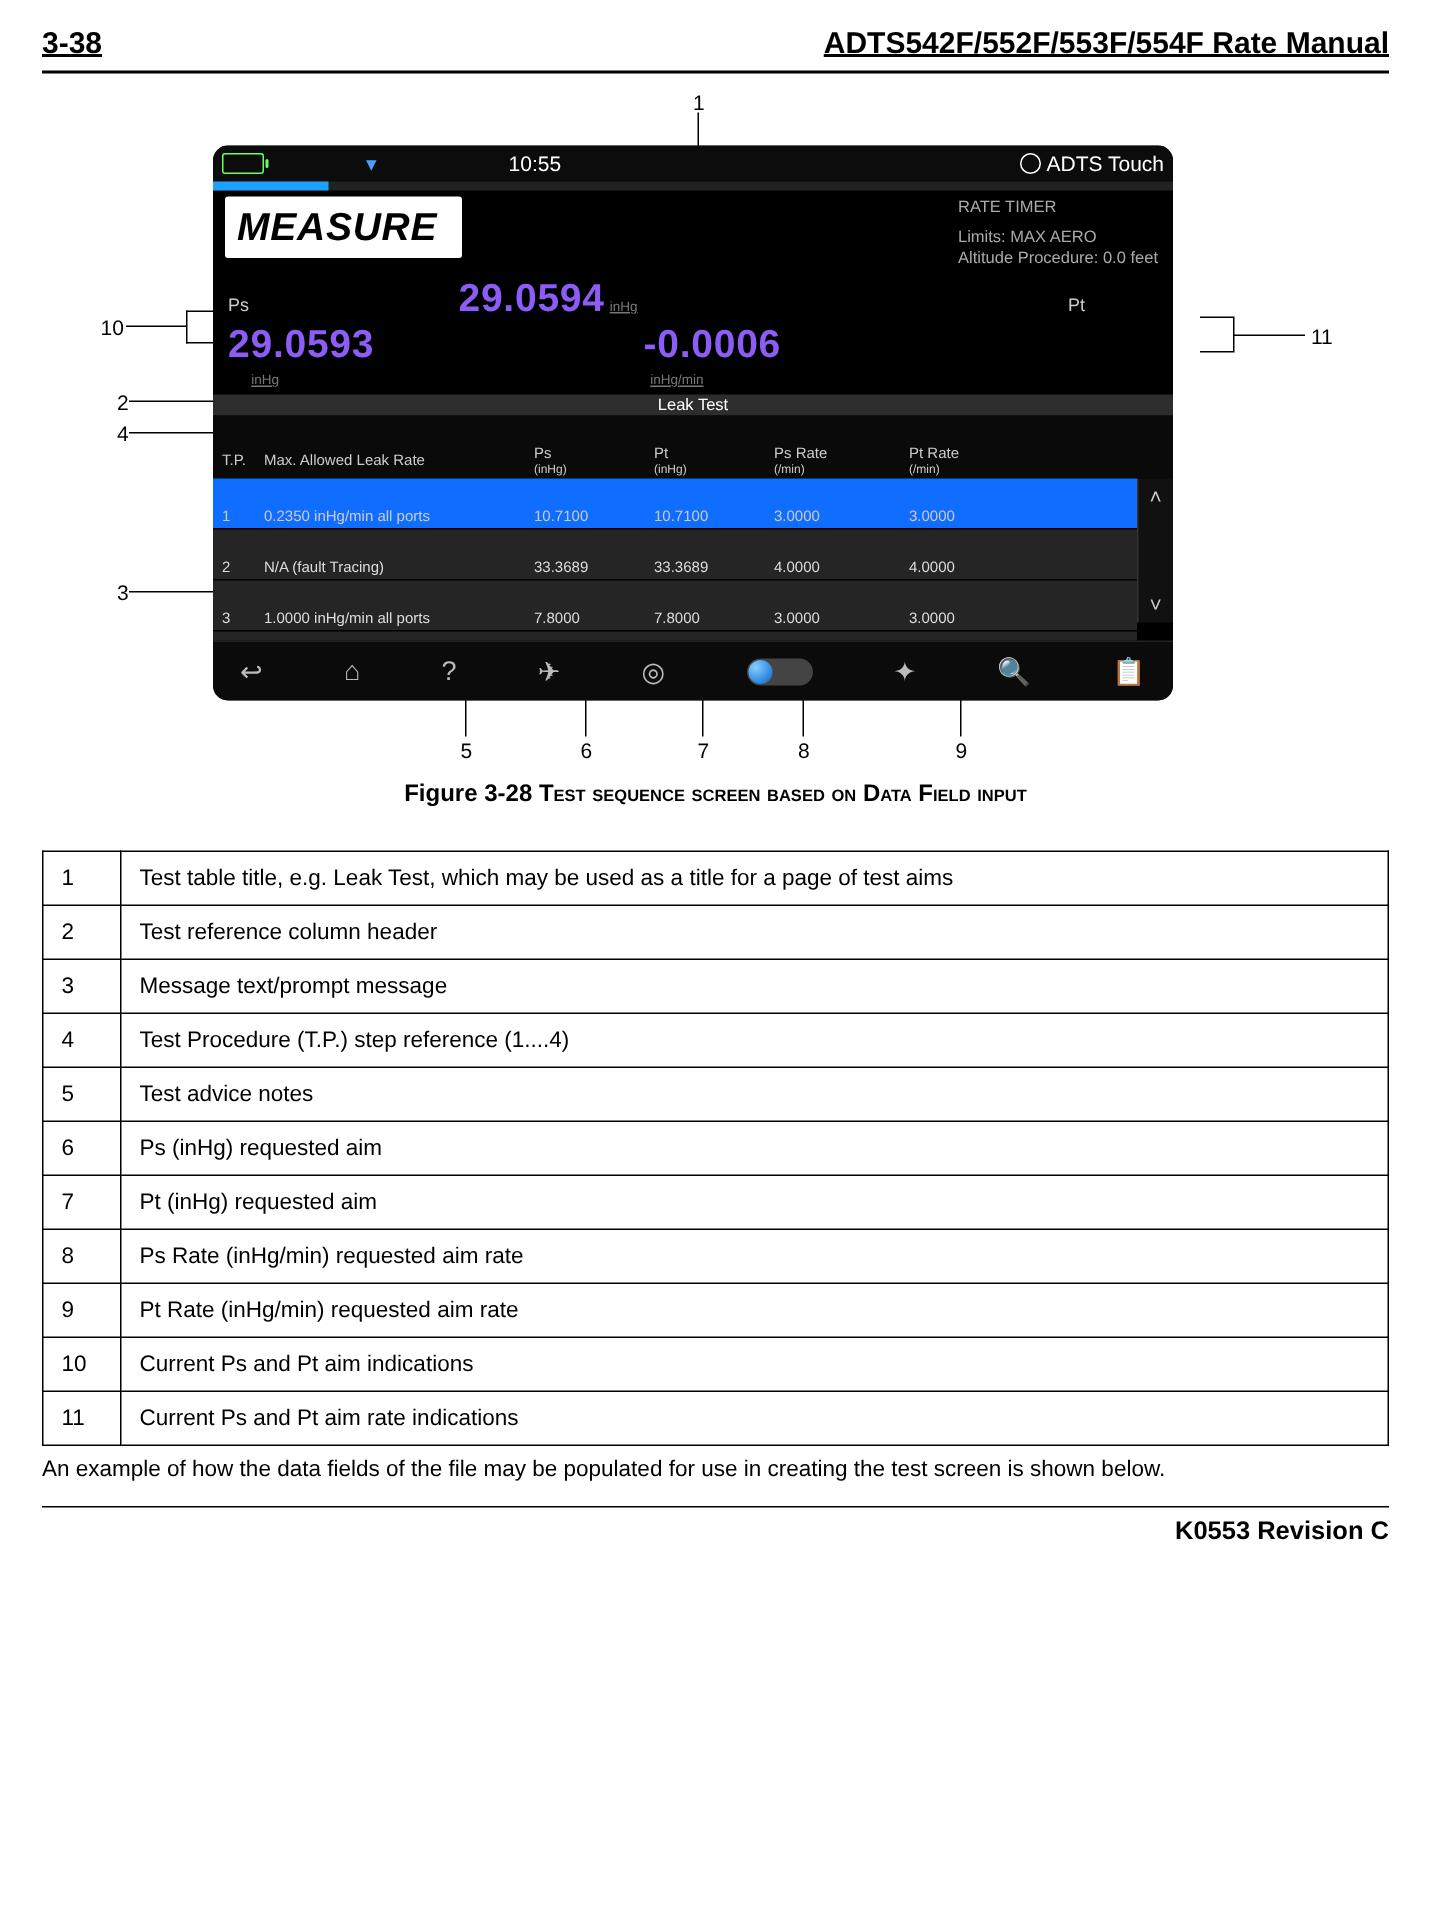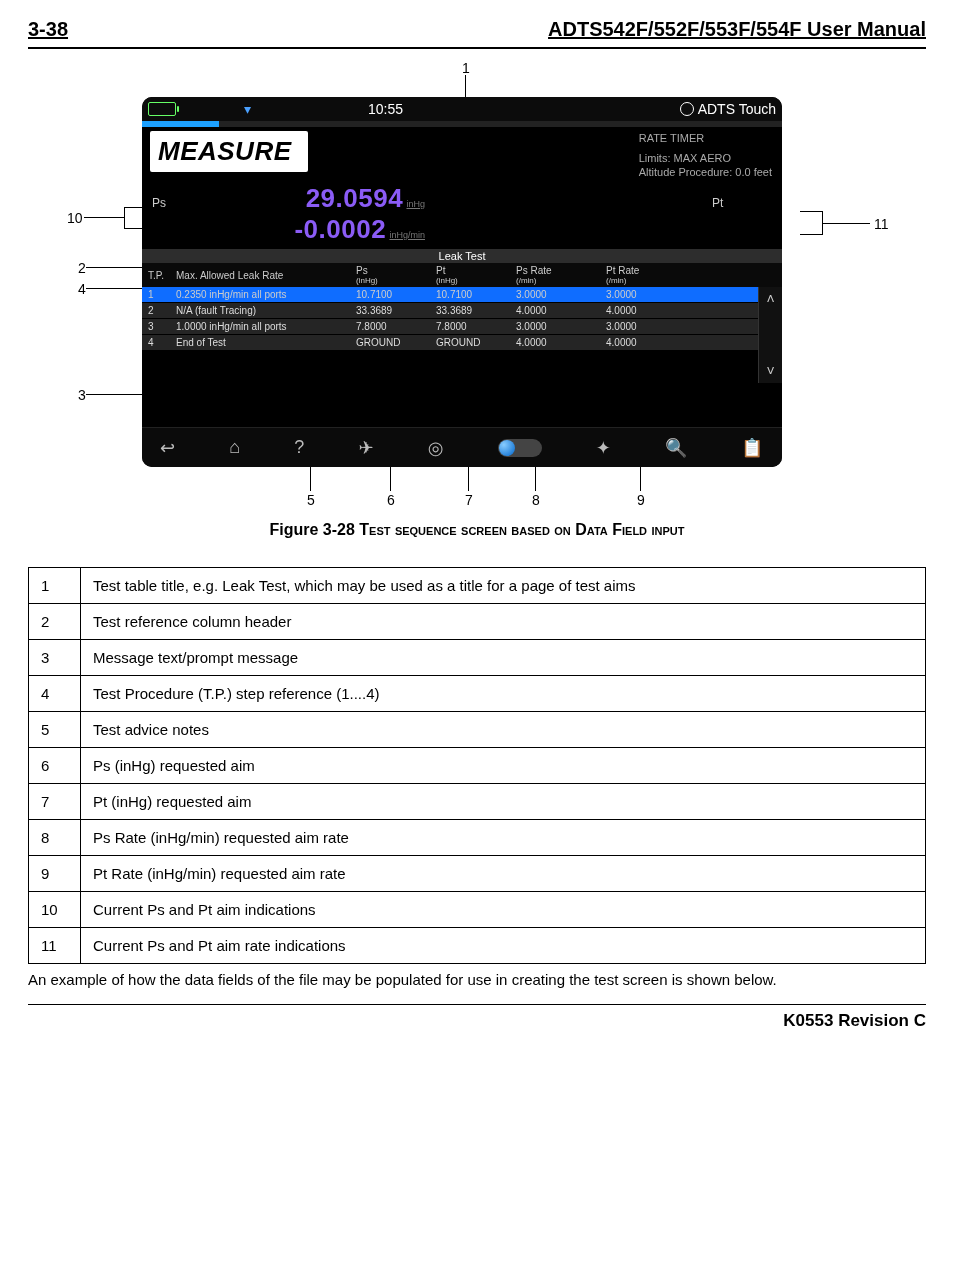--- a/index.html
+++ b/index.html
@@ -57,42 +57,42 @@
     padding: 0 6px;
   }
   .battery-icon {
     width: 28px; height: 14px;
     border: 1.5px solid #6f6; border-radius: 2px;
     position: relative; margin-right: 4px;
   }
   .battery-icon::after{content:"";position:absolute;right:-4px;top:3px;width:2px;height:6px;background:#6f6;border-radius:1px;}
   .battery-icon .fill{width:60%;height:100%;background:#6f6;}
   .net-icon{color:#4aa0ff;font-size:14px;margin-left:64px;}
-  .sb-clock{flex:0 0 auto;margin-left:117px;font-size:14px;}
+  .sb-clock{flex:0 0 auto;margin-left:88px;font-size:14px;}
   .sb-brand{margin-left:auto;font-size:14px;}
   .sb-brand .ge{display:inline-block;width:14px;height:14px;border:1.5px solid #fff;border-radius:50%;vertical-align:-2px;margin-right:4px;}
 
   .dev-progress{height:6px;background:#222;}
   .dev-progress .bar{height:100%;width:12%;background:#1da1ff;}
 
   .dev-header{display:flex;align-items:flex-start;padding:4px 10px 2px 8px;}
   .measure-badge{
     background:#fff;color:#000;font-style:italic;font-weight:900;font-size:26px;
     padding:5px 16px 5px 8px;border-radius:2px;letter-spacing:0.5px;
   }
   .header-right{margin-left:auto;text-align:left;color:#aaa;font-size:11px;line-height:14px;}
 
   .aim-grid{display:grid;grid-template-columns:34px 1fr 40px 1fr 60px;column-gap:4px;font-size:12px;color:#ccc;padding:2px 10px 4px 10px;align-items:baseline;}
   .aim-big{font-size:26px;font-weight:700;color:#8b5cf6;letter-spacing:0.5px;}
   .aim-small{font-size:9px;color:#777;text-decoration:underline;}
 
   .leak-title{background:#2d2d2d;color:#fff;font-size:11px;text-align:center;padding:1px 0;}
 
   .leak-table{font-size:10px;color:#ddd;}
-  .leak-table .hdr,.leak-table .row{display:grid;grid-template-columns:28px 180px 80px 80px 90px 90px;align-items:center;padding:2px 0 2px 6px;}
+  .leak-table .hdr,.leak-table .row{display:grid;grid-template-columns:28px 180px 80px 80px 90px 90px;align-items:center;padding:20px 0 2px 6px;}
   .leak-table .hdr{background:#0a0a0a;color:#ccc;}
   .leak-table .hdr .sub{font-size:8px;display:block;}
   .leak-table .row-sel{background:#0f6dff;}
   .leak-table .row{background:#252525;border-top:1px solid #000;}
   .table-scroll{float:right;width:24px;height:96px;background:#111;display:flex;flex-direction:column;justify-content:space-between;align-items:center;border-left:1px solid #333;}
   .table-body-wrap{display:flex;}
   .table-body{flex:1;}
   .chev{font-size:14px;color:#ccc;padding:4px 0;}
 
   .dev-msgbar{background:#222;color:#fff;font-size:10px;padding:3px 8px;margin-top:48px;}
@@ -114,21 +114,21 @@
   table.legend td:first-child{width:52px;}
 
   .para{font-size:15px;margin:6px 0 0 0;line-height:1.35;}
   .footer{display:flex;justify-content:flex-end;font-size:17px;font-weight:700;margin-top:2px;}
 </style>
 </head>
 <body>
 
 <div class="top-header">
   <div>3-38</div>
-  <div>ADTS542F/552F/553F/554F User Manual</div>
+  <div>ADTS542F/552F/553F/554F Rate Manual</div>
 </div>
 <div class="hr-thick"></div>
 
 <div class="figure-wrap">
 
   <div class="callout-label" style="left:410px;top:0;">1</div>
   <div class="callout-label" style="left:26px;top:200px;">2</div>
   <div class="callout-label" style="left:26px;top:327px;">3</div>
   <div class="callout-label" style="left:26px;top:221px;">4</div>
   <div class="callout-label" style="left:255px;top:432px;">5</div>
@@ -186,22 +186,23 @@
         <div>Altitude Procedure: 0.0 feet</div>
       </div>
     </div>
 
     <div class="aim-grid">
       <div>Ps</div>
       <div style="text-align:right"><span class="aim-big">29.0594</span> <span class="aim-small">inHg</span></div>
       <div></div>
       <div></div>
       <div>Pt</div>
+      <div style="text-align:right"><span class="aim-big">29.0593</span> <span class="aim-small">inHg</span></div>
       <div></div>
-      <div style="text-align:right"><span class="aim-big">-0.0002</span> <span class="aim-small">inHg/min</span></div>
+      <div style="text-align:right"><span class="aim-big">-0.0006</span> <span class="aim-small">inHg/min</span></div>
       <div></div>
     </div>
 
     <div class="leak-title">Leak Test</div>
 
     <div class="leak-table">
       <div class="hdr">
         <div>T.P.</div>
         <div>Max. Allowed Leak Rate</div>
         <div><span>Ps</span><span class="sub">(inHg)</span></div>

